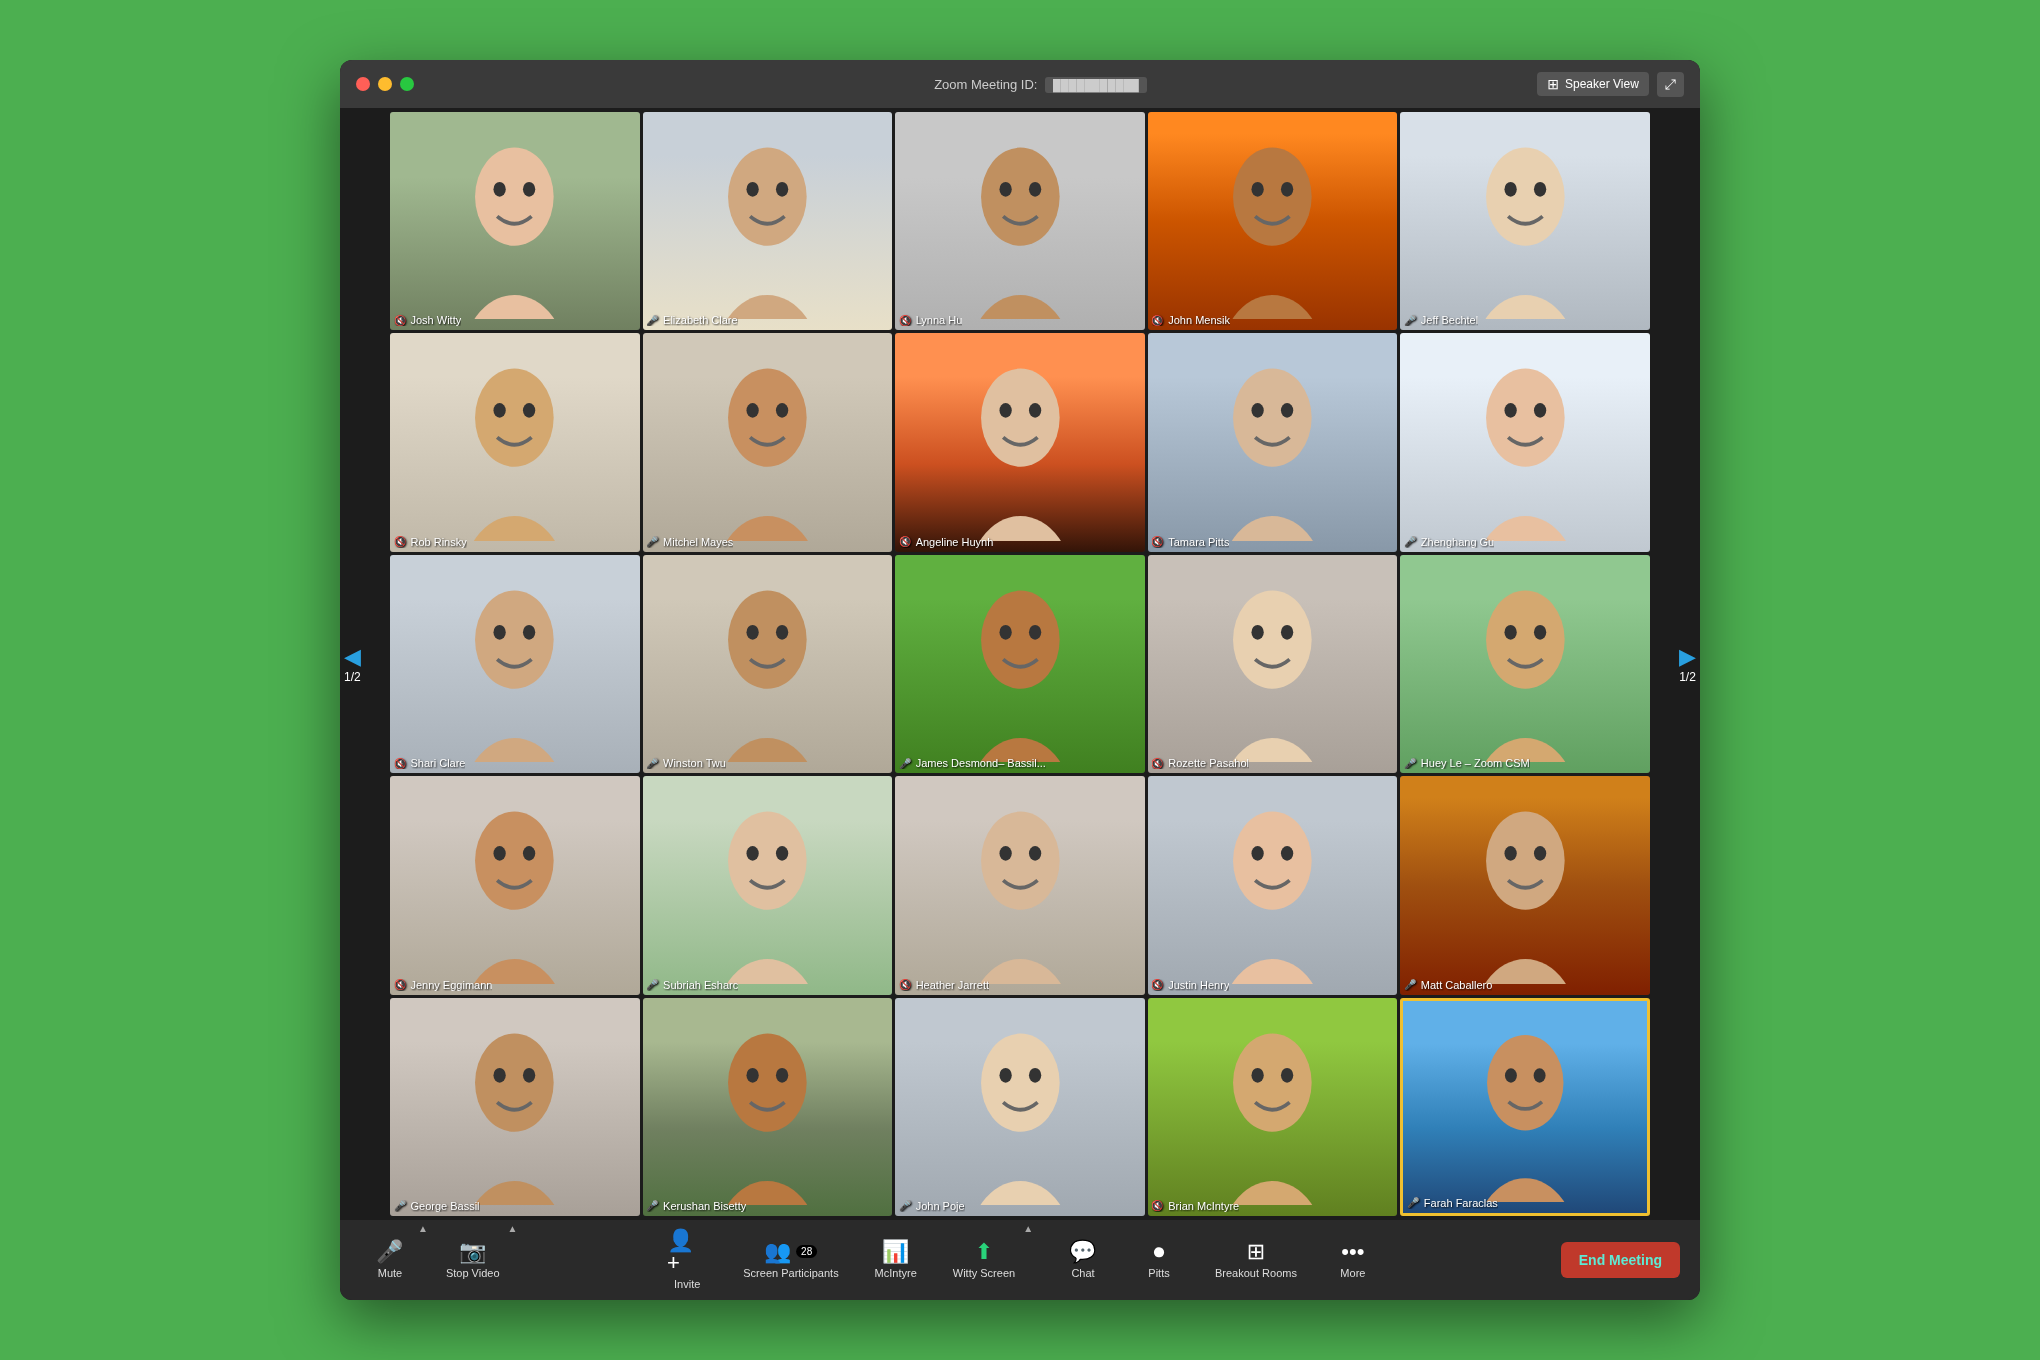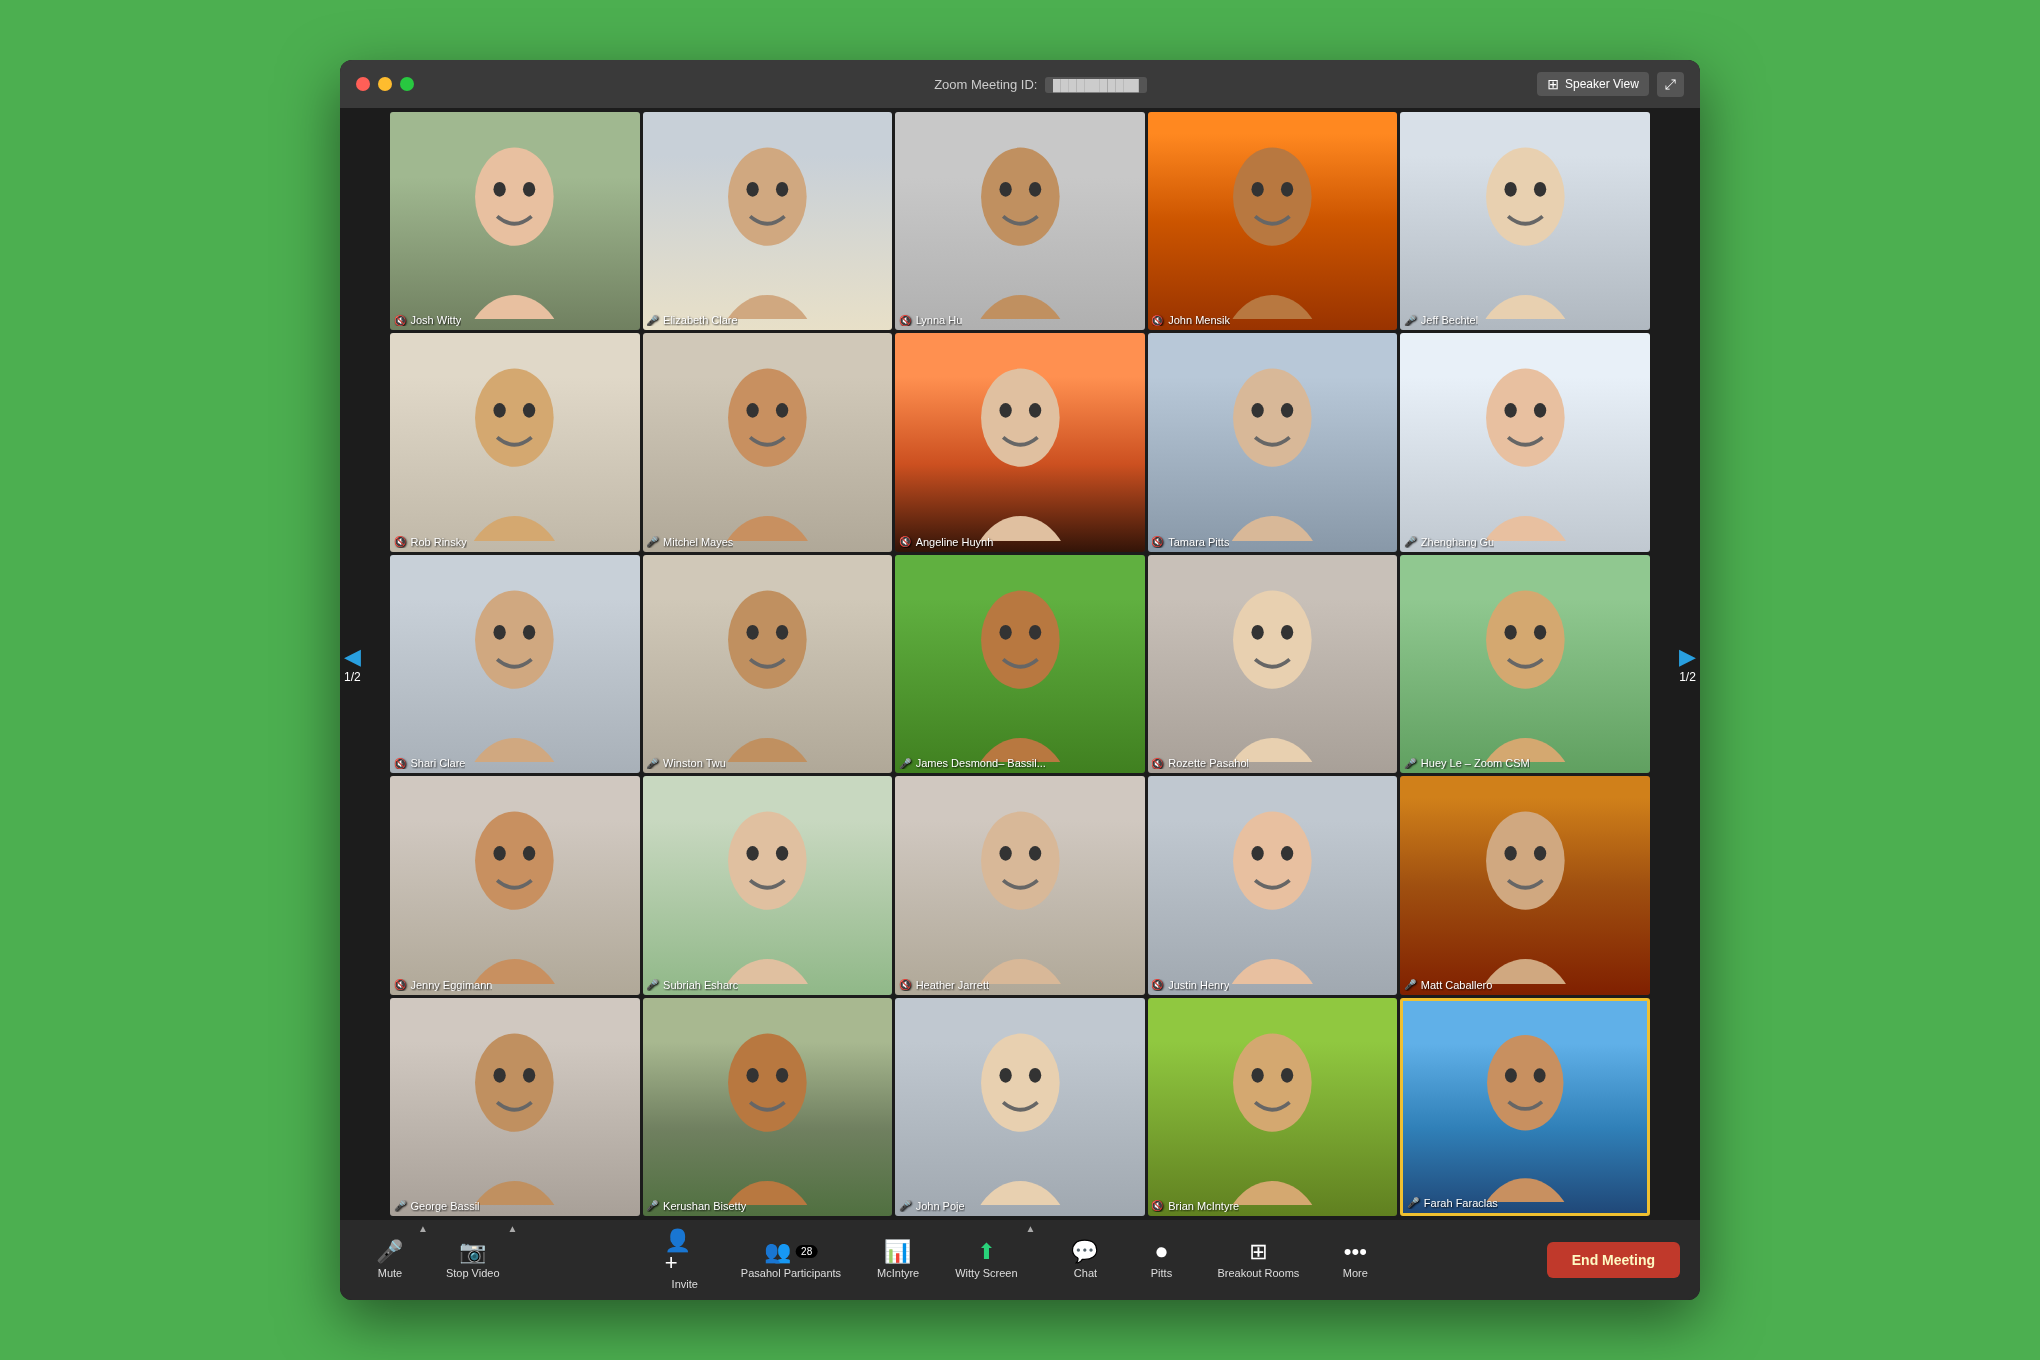--- a/index.html
+++ b/index.html
@@ -217,24 +217,24 @@
       background: #000000;
       color: #fff;
       border-radius: 10px;
       padding: 1px 5px;
       font-size: 10px;
       margin-top: -2px;
     }
 
     .end-meeting-btn {
       background: #c0392b;
-      color: #fef9c3;
+      color: #5eead4;
       border: none;
       border-radius: 6px;
-      padding: 10px 25px;
+      padding: 10px 18px;
       font-size: 14px;
       font-weight: 600;
       cursor: pointer;
     }
 
     .tb-group {
       display: flex;
       align-items: flex-end;
     }
 
@@ -765,21 +765,21 @@
         <span class="tb-icon">👤+</span>
         <span class="tb-label">Invite</span>
       </div>
 
       <div class="tb-item">
         <div style="display:flex;align-items:center;gap:4px;flex-direction:column;">
           <div style="display:flex;align-items:center;gap:4px;">
             <span class="tb-icon">👥</span>
             <span class="badge">28</span>
           </div>
-          <span class="tb-label">Pasahol Participants</span>
+          <span class="tb-label">Screen Participants</span>
         </div>
       </div>
 
       <div class="tb-item">
         <span class="tb-icon">📊</span>
         <span class="tb-label">McIntyre</span>
       </div>
 
       <div class="tb-group">
         <div class="tb-item active">

